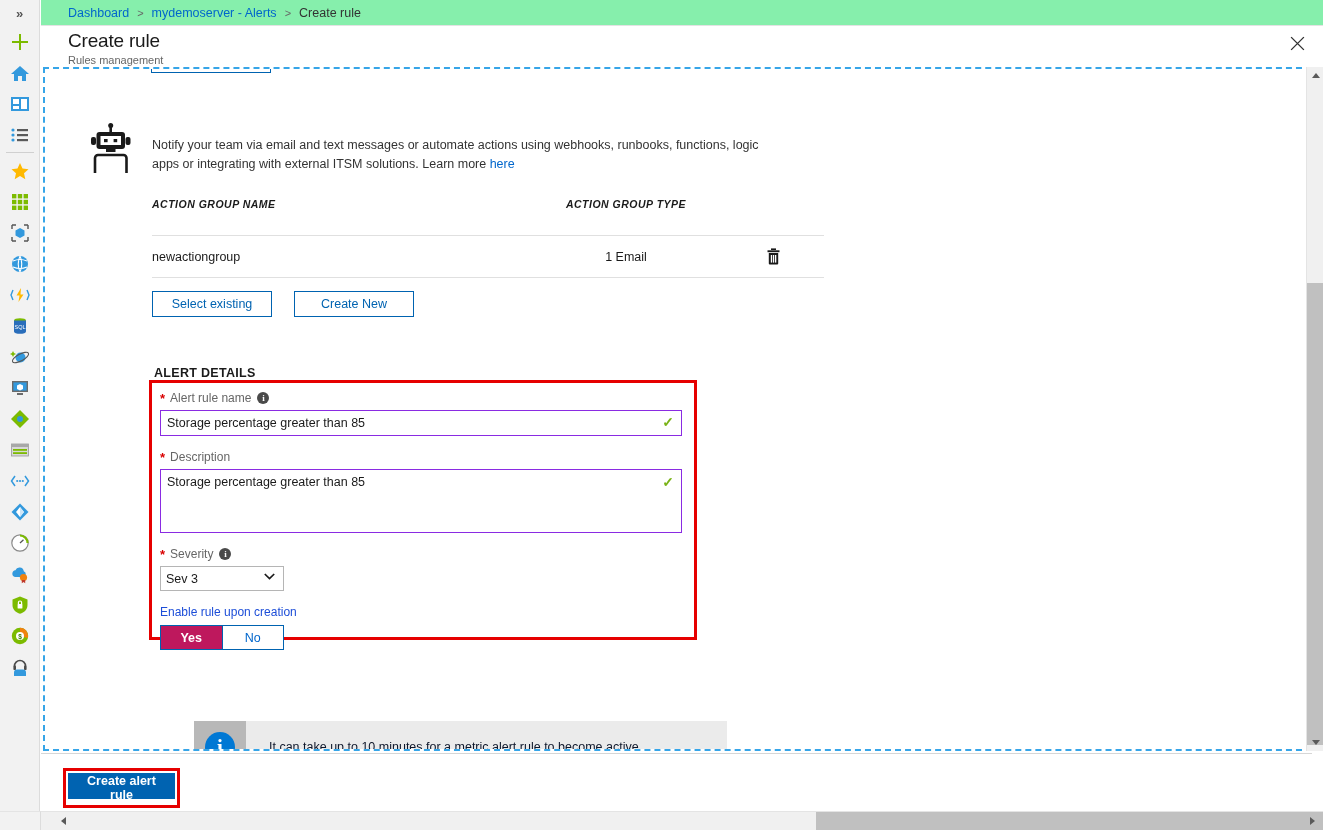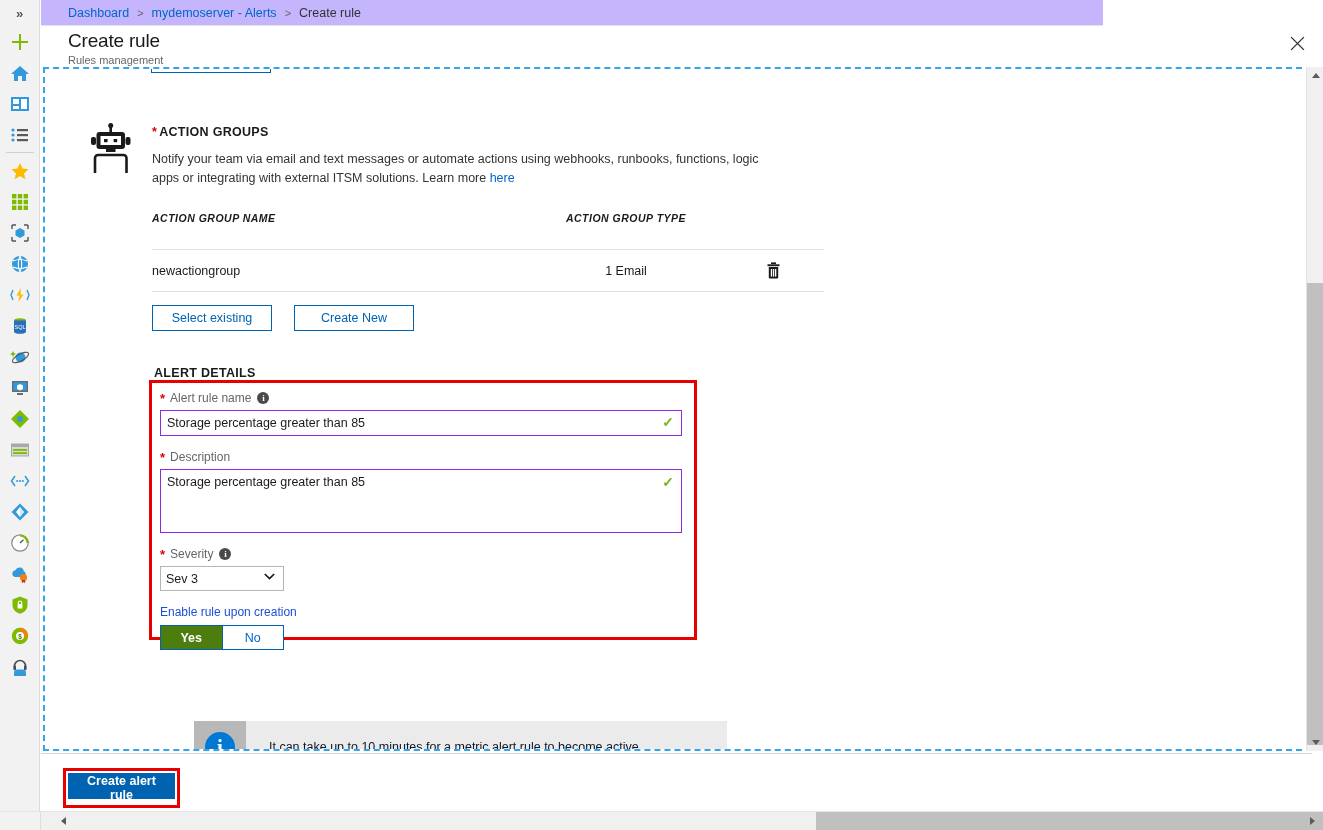--- a/index.html
+++ b/index.html
@@ -56,23 +56,23 @@
     height: 1px;
     background: #d0d0d0;
     margin: 2px 0;
   }
   .ic { width: 20px; height: 20px; display:block; }
 
   
   .breadcrumb {
     position: absolute;
     left: 41px; top: 0;
-    width: 1062px;
+    width: 1282px;
     height: 26px;
-    background: #c4b5fd;
+    background: #86efac;
     border-bottom: 1px solid #e3e3e3;
     display: flex;
     align-items: center;
     padding-left: 27px;
     font-size: 12.5px;
     color: #333;
   }
   .crumb-link { color: #0066cc; cursor: pointer; }
   .crumb-sep { color: #666; margin: 0 8px; font-size: 11px; }
   .crumb-current { color: #333; }
@@ -293,21 +293,21 @@
   .toggle { display: flex; width: 124px; height: 25px; }
   .tg-opt {
     flex: 1;
     display: flex;
     align-items: center;
     justify-content: center;
     font-size: 12.5px;
     cursor: pointer;
     border: 1px solid #0063b1;
   }
-  .tg-on { background: #4d7c0f; color: #fff; font-weight: bold; border-color: #0063b1; }
+  .tg-on { background: #be185d; color: #fff; font-weight: bold; border-color: #0063b1; }
   .tg-off { background: #fff; color: #0066cc; border-left: none; }
 
   
   .info-banner {
     position: absolute;
     left: 149px; top: 652px;
     width: 533px;
     height: 52px;
     background: #ebebeb;
     display: flex;
@@ -653,23 +653,20 @@
         <rect x="15.5" y="13" width="20.5" height="9" fill="#fff"></rect>
         <rect x="19" y="16" width="3.6" height="3.2" fill="#1a1a1a"></rect>
         <rect x="28.6" y="16" width="3.6" height="3.2" fill="#1a1a1a"></rect>
         <rect x="6" y="14" width="5" height="8" rx="2" fill="#1a1a1a"></rect>
         <rect x="40.5" y="14" width="5" height="8" rx="2" fill="#1a1a1a"></rect>
         <rect x="21" y="26" width="9.5" height="3" fill="#1a1a1a"></rect>
         <path d="M10 50 V35 a3 3 0 0 1 3 -3 h25.5 a3 3 0 0 1 3 3 V50" fill="none" stroke="#1a1a1a" stroke-width="2.6"></path>
       </svg>
 
       <div class="ag-section">
-        <div class="section-title">
-          <span class="req-star">*</span><span>ACTION GROUPS</span>
-        </div>
         <div class="ag-desc">
           <span>Notify your team via email and text messages or automate actions using webhooks, runbooks, functions, logic apps or integrating with external ITSM solutions. Learn more </span><span class="inline-link">here</span>
         </div>
 
         <div class="ag-table">
           <div class="ag-thead">
             <div class="ag-col1">ACTION GROUP NAME</div>
             <div class="ag-col2">ACTION GROUP TYPE</div>
             <div class="ag-col3"></div>
           </div>

